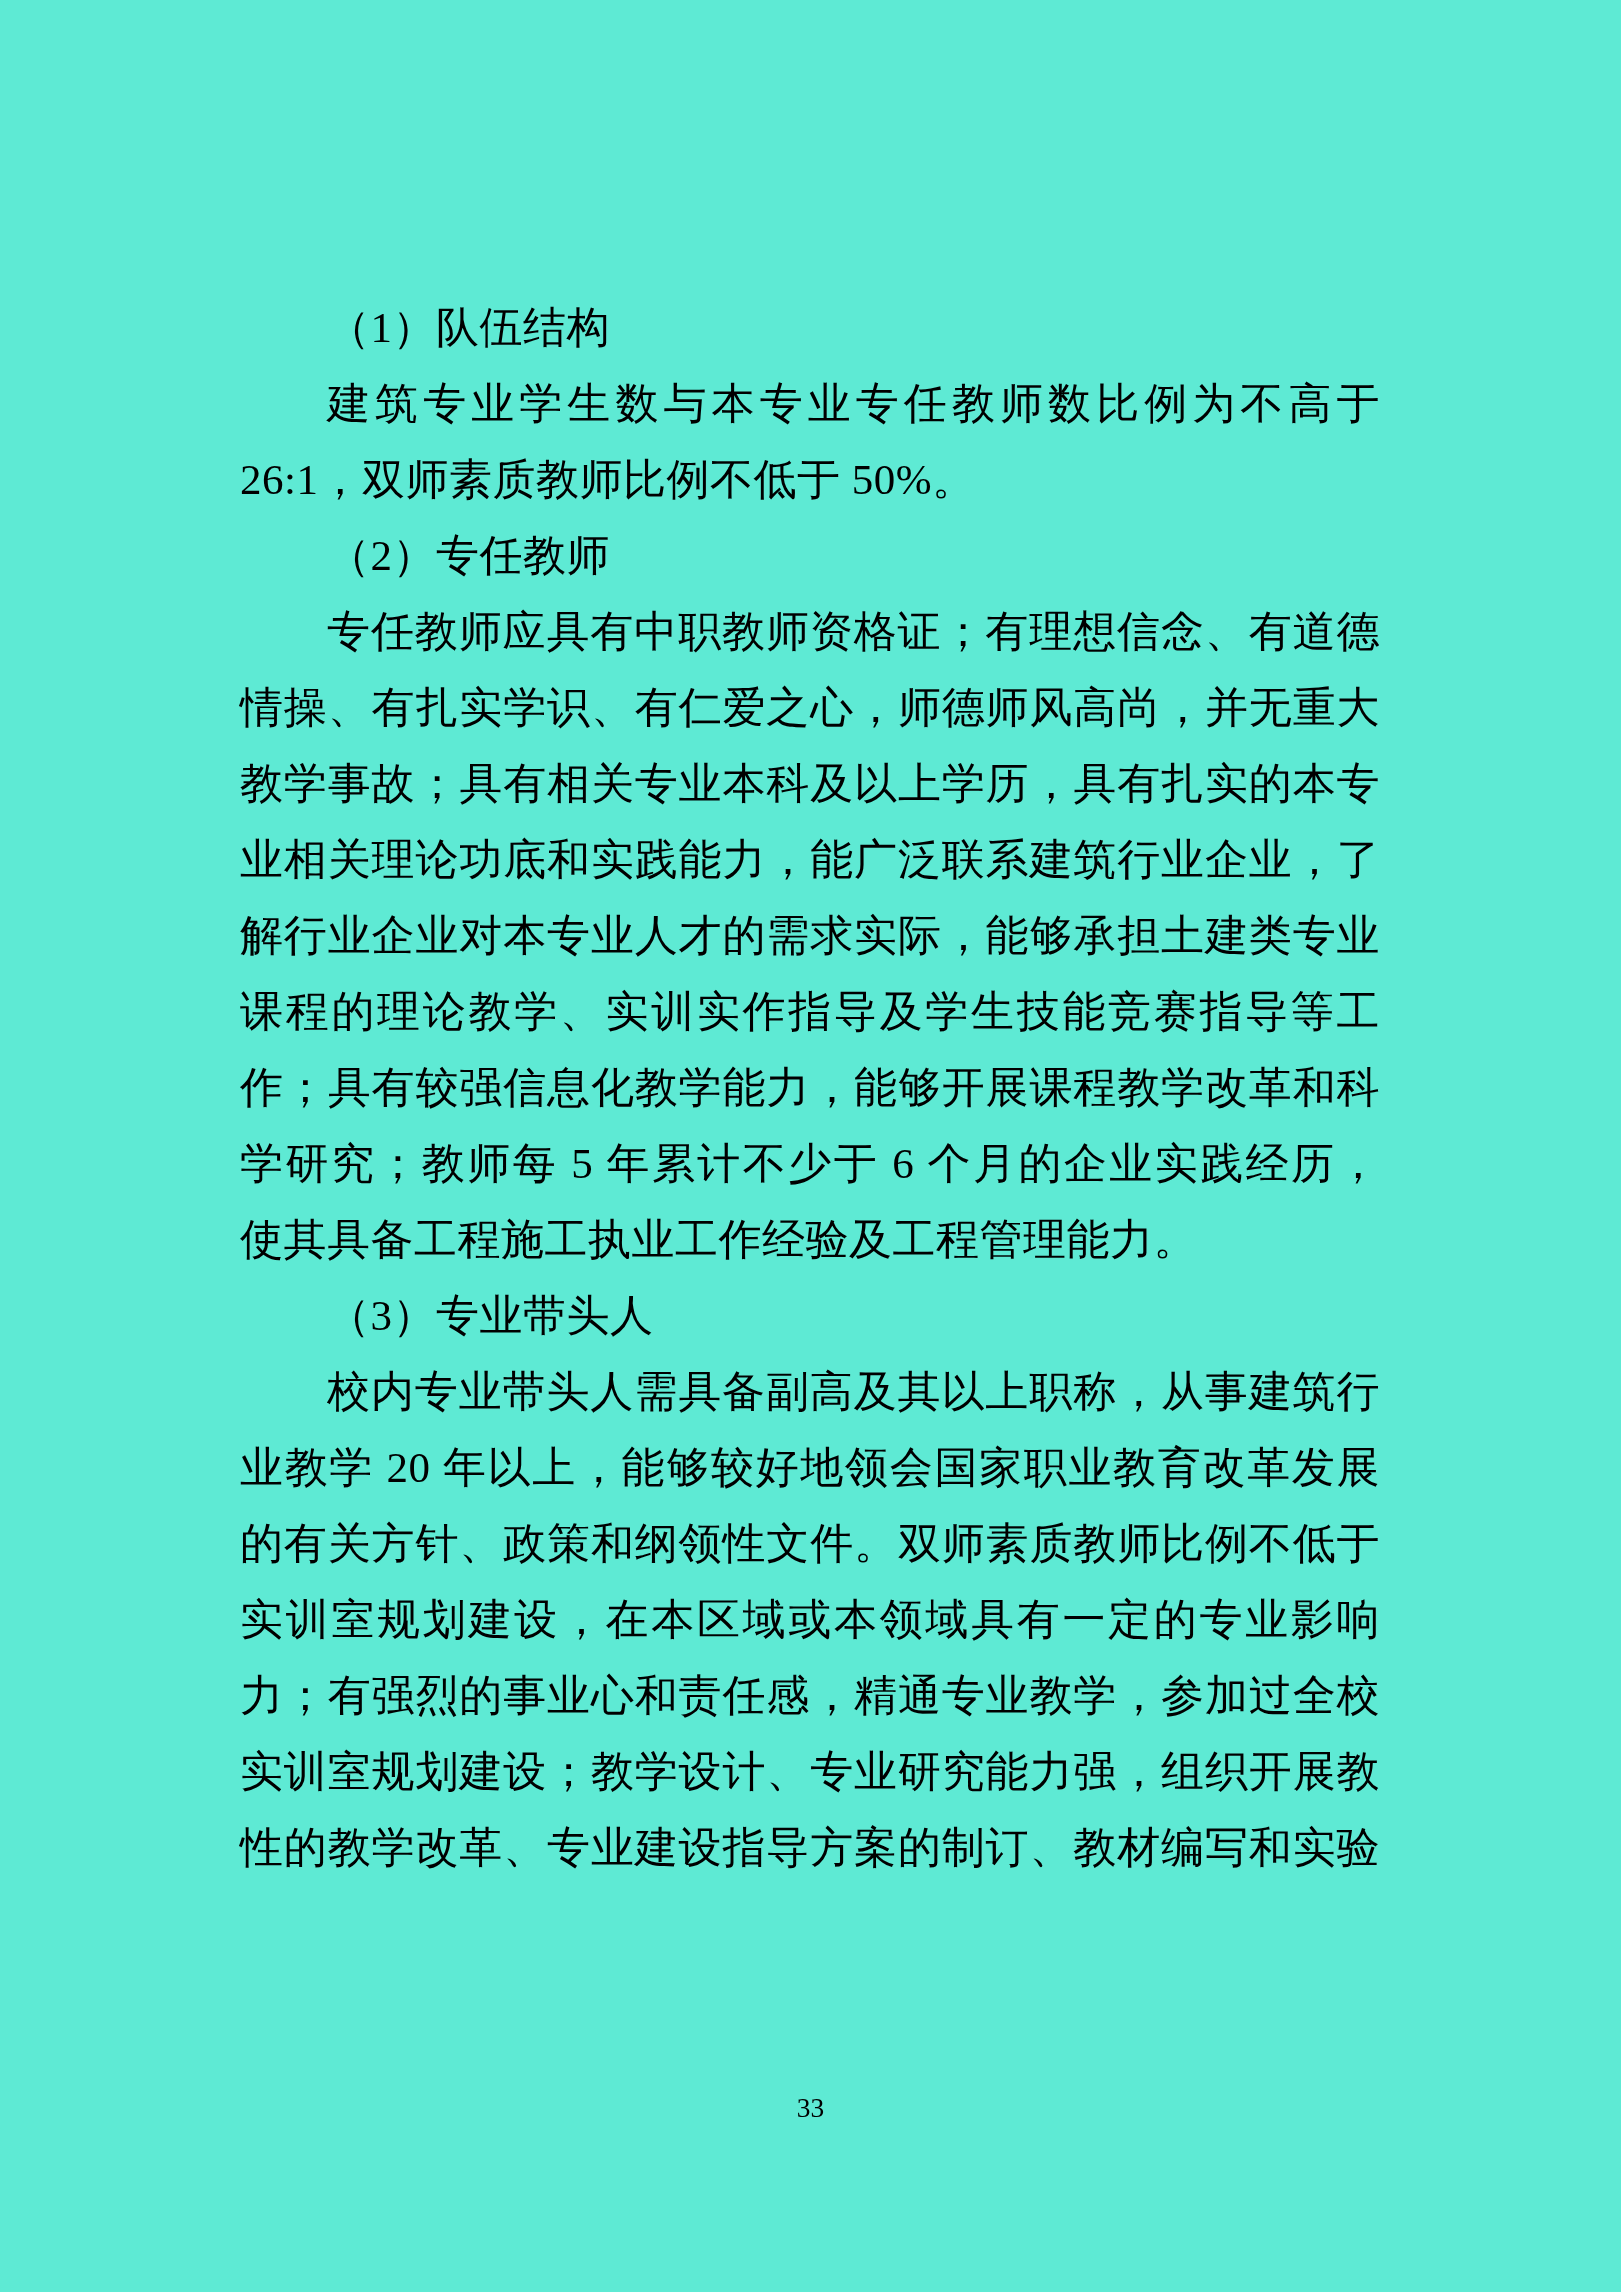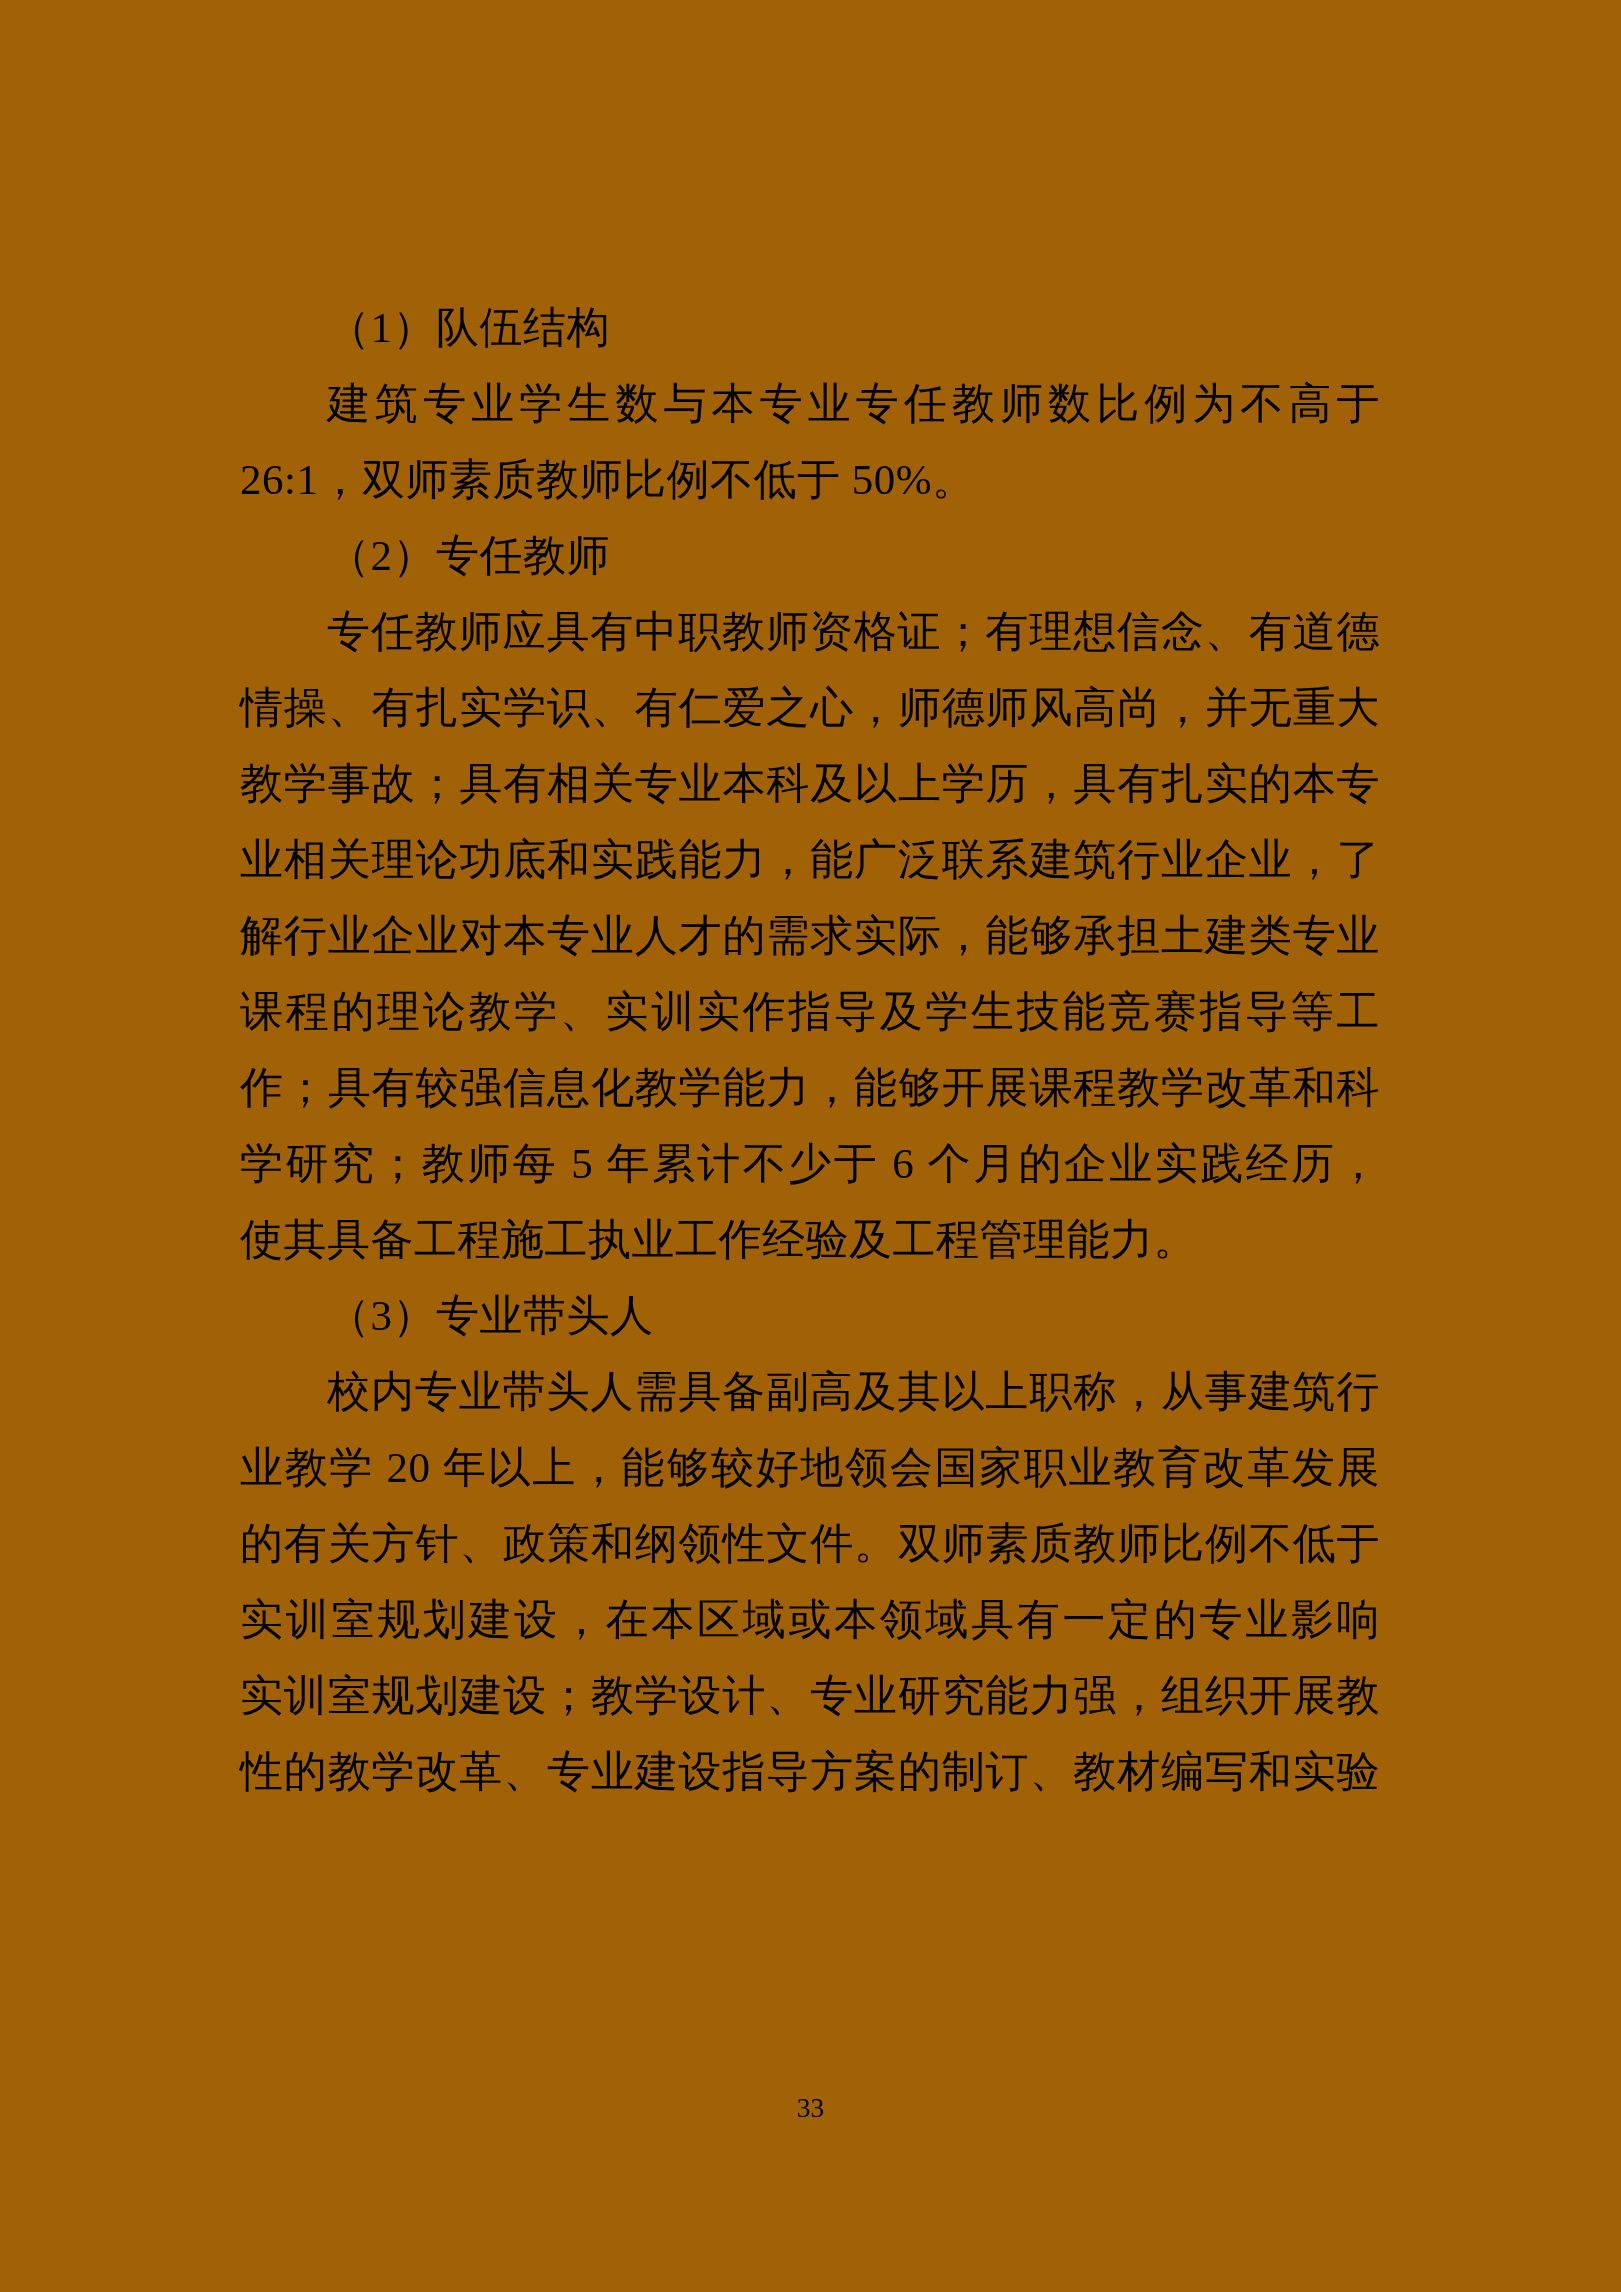--- a/index.html
+++ b/index.html
@@ -6,21 +6,21 @@
   html, body {
     margin: 0;
     padding: 0;
     background: #888;
   }
   .page {
     position: relative;
     width: 1621px;
     height: 2293px;
     margin: 0 auto;
-    background: #a16207;
+    background: #5eead4;
     color: #000000;
     font-family: "Liberation Serif", "DejaVu Serif", serif;
     overflow: hidden;
   }
   .textblock {
     position: absolute;
     left: 240px;
     top: 290px;
     width: 1140px;
   }
@@ -66,18 +66,19 @@
     <div class="line justify">解行业企业对本专业人才的需求实际，能够承担土建类专业</div>
     <div class="line justify">课程的理论教学、实训实作指导及学生技能竞赛指导等工</div>
     <div class="line justify">作；具有较强信息化教学能力，能够开展课程教学改革和科</div>
     <div class="line justify">学研究；教师每 5 年累计不少于 6 个月的企业实践经历，</div>
     <div class="line">使其具备工程施工执业工作经验及工程管理能力。</div>
     <div class="line indent">（3）专业带头人</div>
     <div class="line indent justify">校内专业带头人需具备副高及其以上职称，从事建筑行</div>
     <div class="line justify">业教学 20 年以上，能够较好地领会国家职业教育改革发展</div>
     <div class="line justify">的有关方针、政策和纲领性文件。双师素质教师比例不低于</div>
     <div class="line justify">实训室规划建设，在本区域或本领域具有一定的专业影响</div>
+    <div class="line justify">力；有强烈的事业心和责任感，精通专业教学，参加过全校</div>
     <div class="line justify">实训室规划建设；教学设计、专业研究能力强，组织开展教</div>
     <div class="line justify">性的教学改革、专业建设指导方案的制订、教材编写和实验</div>
   </div>
   <div class="pageno">33</div>
 </div>
 
 
 </body></html>

